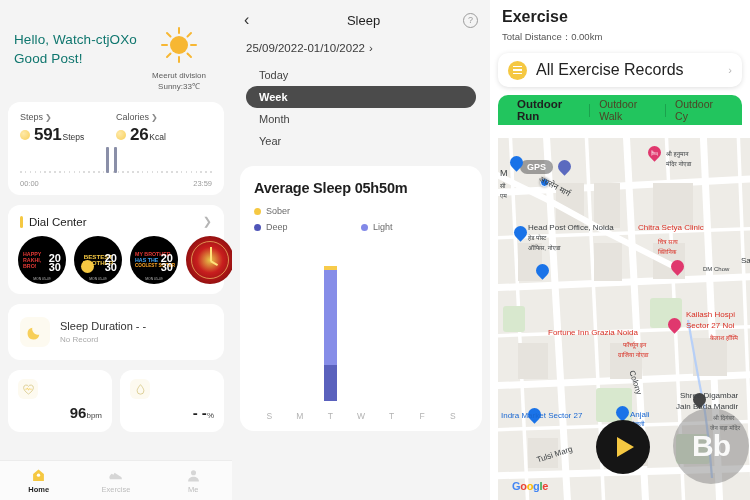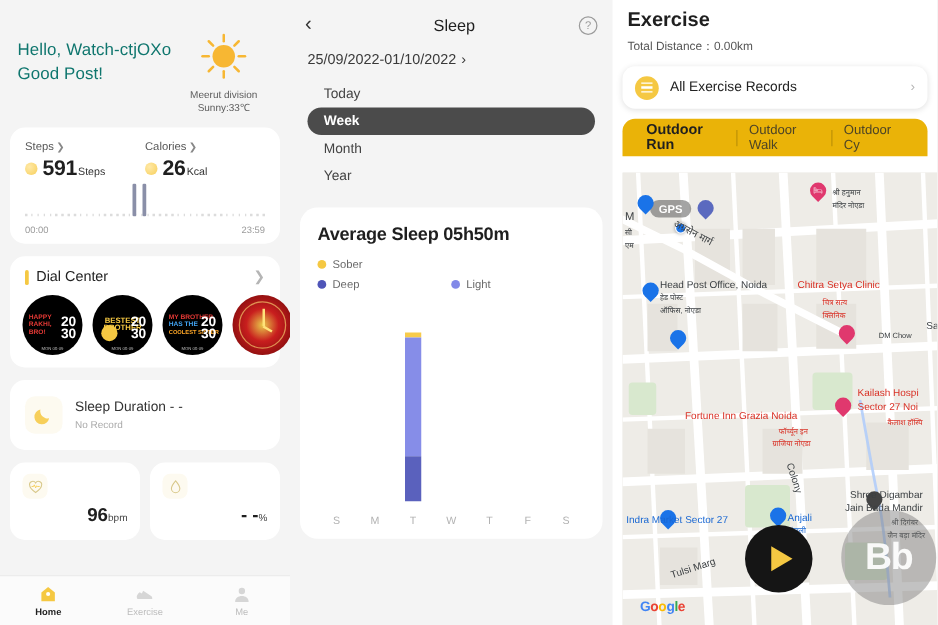--- a/index.html
+++ b/index.html
@@ -165,24 +165,24 @@
   .records-row {
     margin: 9px 8px 0 8px; background: #fff; border-radius: 10px;
     box-shadow: 0 1px 5px rgba(0,0,0,.13);
     height: 34px; display: flex; align-items: center; padding: 0 10px; gap: 9px;
   }
   .list-ico {
     width: 19px; height: 19px; border-radius: 50%; background: #f5c842;
     display: flex; flex-direction: column; align-items: center; justify-content: center; gap: 2px;
   }
   .list-ico i { width: 9px; height: 1.3px; background: #fff; display: block; }
-  .records-lbl { flex: 1; font-size: 11px; color: #222; }
+  .records-lbl { flex: 1; font-size: 16px; color: #222; }
 
   .ex-tabs {
-    margin: 8px 8px 0 8px; background: #eab308; border-radius: 10px 10px 0 0;
+    margin: 8px 8px 0 8px; background: #22c55e; border-radius: 10px 10px 0 0;
     height: 30px; display: flex; align-items: center; padding: 0 10px;
   }
   .ex-tab { font-size: 10.5px; color: #4d4426; padding: 0 9px; }
   .ex-tab.active { font-weight: bold; color: #1f1f1f; font-size: 11.5px; }
   .ex-sep { width: 1px; height: 13px; background: rgba(0,0,0,.18); }
 
   .map { position: absolute; left: 8px; right: 0; top: 138px; bottom: 0; background: #eceae5; overflow: hidden; }
   .map svg { position: absolute; inset: 0; }
   .map-lbl { position: absolute; font-size: 8px; white-space: nowrap; }
   .lbl-red { color: #d93025; }

